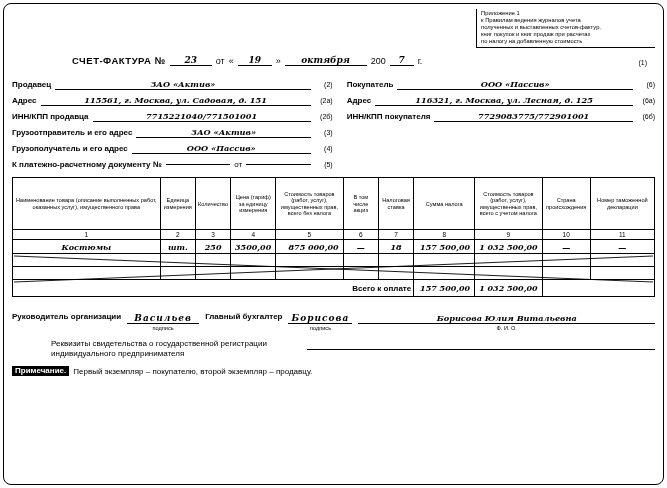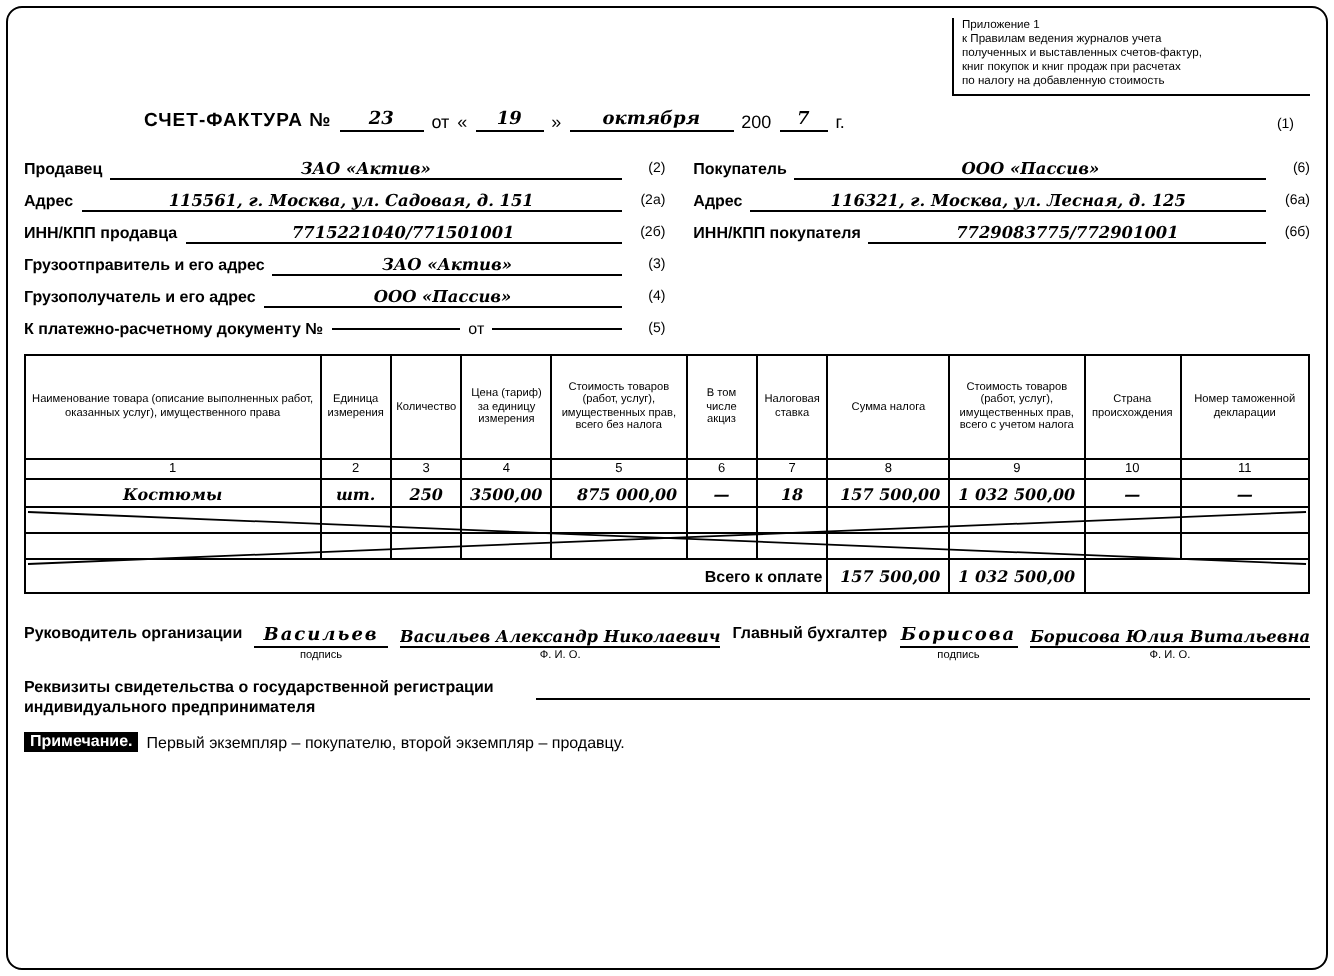--- a/index.html
+++ b/index.html
@@ -66,21 +66,21 @@
   .cap { font-size:5.6px; text-align:center; margin-top:1px; }
   .script { font-family:"DejaVu Serif", serif; font-style:italic; font-weight:bold; font-size:9px; letter-spacing:1px; }
   .pname { font-family:"DejaVu Serif", serif; font-style:italic; font-weight:bold; font-size:8.2px; white-space:nowrap; }
   .w-sig { width:72px; }
   .w-name1 { flex:1.25; }
   .w-sig2 { width:64px; }
   .w-name2 { flex:1; }
   .ep-line1 { flex:1.15; }
   .ep-line2 { flex:1; }
   .reqrow { display:flex; align-items:flex-start; gap:6px; margin-bottom:7px; }
-  .reqlabel { font-weight:bold; width:250px; line-height:1.25; }
+  .reqlabel { font-weight:normal; width:250px; line-height:1.25;margin-left:39px; }
   .reqline { flex:1; height:10px; border-bottom:1px solid #000; }
   .noterow { display:flex; align-items:center; gap:4px; }
   .notelabel { background:#000; color:#fff; font-weight:bold; padding:0 3px 1px 3px; }
 </style>
 </head>
 <body>
 
 <div class="page">
   <div class="frame">
 
@@ -258,26 +258,20 @@
     <div class="footer">
 
       <div class="sigrow">
         <span class="lab">Руководитель организации</span>
         <div class="lineblock w-sig">
           <div class="line">
             <span class="script">Васильев</span>
           </div>
           <div class="cap">подпись</div>
         </div>
-        <div class="lineblock w-name1">
-          <div class="line">
-            <span class="pname">Васильев Александр Николаевич</span>
-          </div>
-          <div class="cap">Ф. И. О.</div>
-        </div>
         <span class="lab">Главный бухгалтер</span>
         <div class="lineblock w-sig2">
           <div class="line">
             <span class="script">Борисова</span>
           </div>
           <div class="cap">подпись</div>
         </div>
         <div class="lineblock w-name2">
           <div class="line">
             <span class="pname">Борисова Юлия Витальевна</span>

